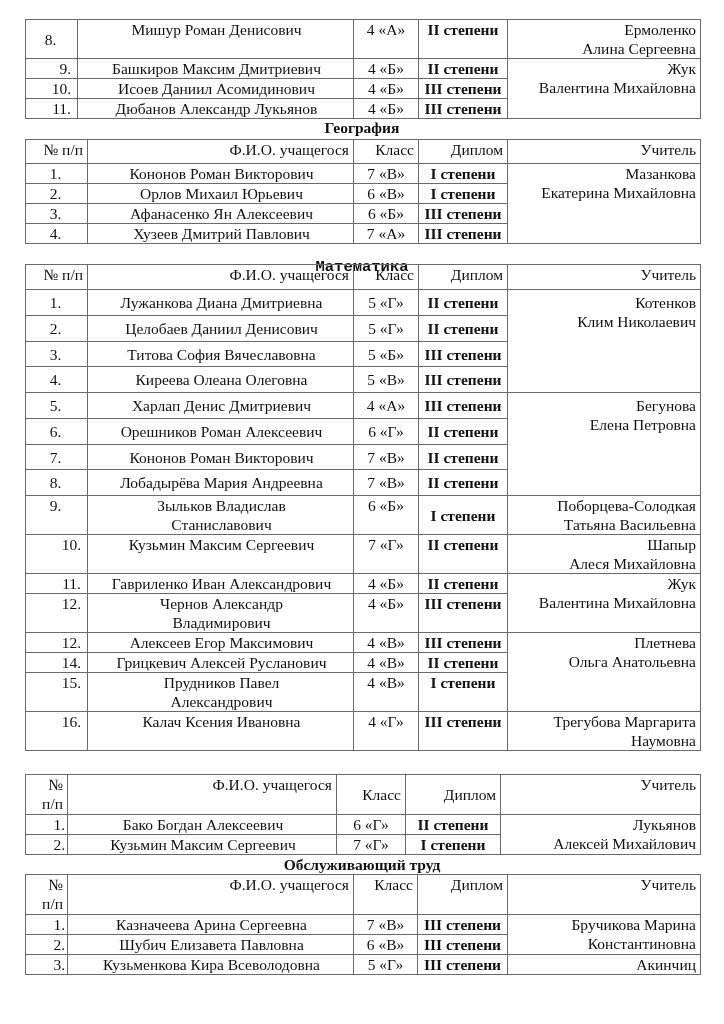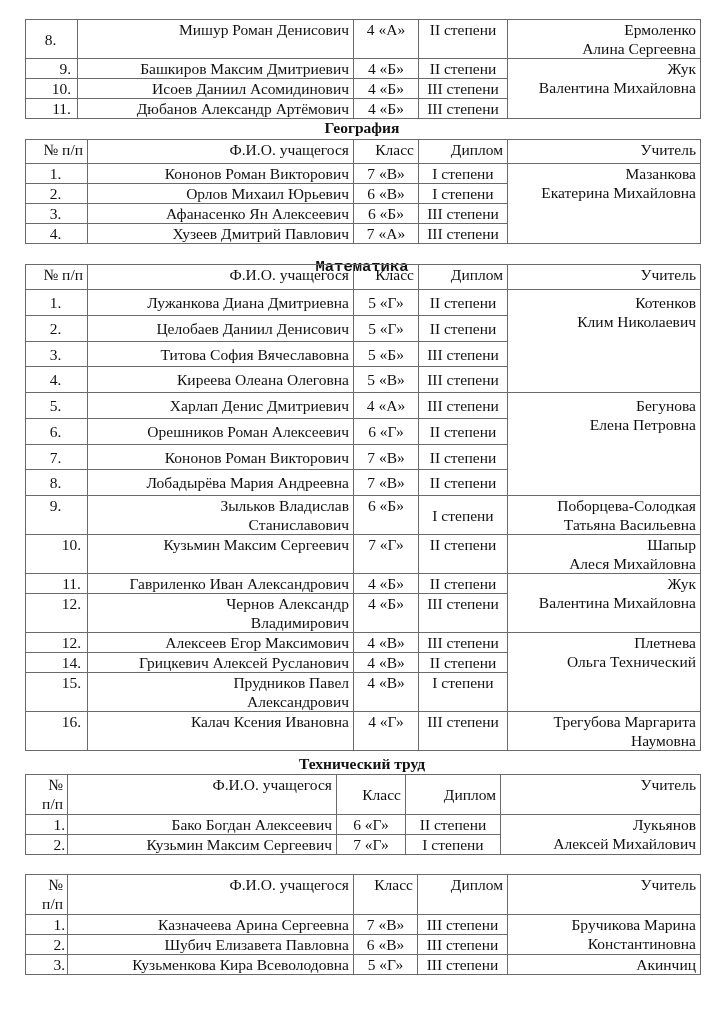--- a/index.html
+++ b/index.html
@@ -8,23 +8,23 @@
   .page { position: absolute; left: 0; top: 0; width: 724px; height: 1024px; }
   .section-title { position: absolute; left: 0; width: 724px; text-align: center;
                    font-weight: bold; font-size: 15.5px; line-height: 18px; }
   table { position: absolute; border-collapse: collapse; table-layout: fixed; }
   td, th { border: 1.2px solid #6a6a6a; font-size: 15.5px; line-height: 19px;
            padding: 0 4px; vertical-align: top; font-weight: normal; }
   th { text-align: right; }
   td.num { text-align: right; padding-right: 6px; }
   td.num.c { text-align: center; }
   td.cls { text-align: center; }
-  td.dip { text-align: center; }
+  td.dip { text-align: center; font-weight: bold; }
   td.tch { text-align: right; }
-  td.name { text-align: right; padding-left: 6px; }
+  td.name { text-align: center; padding-left: 6px; }
   td.vm { vertical-align: middle; }
 </style>
 </head>
 <body>
 
 <div class="page">
 
   <table style="left:25px; top:19px; width:675px;">
     <colgroup>
         <col style="width:52px">
@@ -49,21 +49,21 @@
       <td class="tch" rowspan="3"><span>Жук</span><br><span>Валентина Михайловна</span></td>
     </tr>
     <tr style="height:19px">
       <td class="num">10.</td>
       <td class="name">Исоев Даниил Асомидинович</td>
       <td class="cls">4 «Б»</td>
       <td class="dip">III степени</td>
     </tr>
     <tr style="height:19px">
       <td class="num">11.</td>
-      <td class="name">Дюбанов Александр Артёмович</td>
+      <td class="name">Дюбанов Александр Лукьянов</td>
       <td class="cls">4 «Б»</td>
       <td class="dip">III степени</td>
     </tr>
   </tbody>
     </table>
 
   <div class="section-title" style="top:119px;">География</div>
   <table style="left:25px; top:139px; width:675px;">
     <colgroup>
         <col style="width:62px">
@@ -206,21 +206,21 @@
       <td class="name"><span>Чернов Александр</span><br><span>Владимирович</span></td>
       <td class="cls">4 «Б»</td>
       <td class="dip">III степени</td>
     </tr>
 
     <tr style="height:19px">
       <td class="num">12.</td>
       <td class="name">Алексеев Егор Максимович</td>
       <td class="cls">4 «В»</td>
       <td class="dip">III степени</td>
-      <td class="tch" rowspan="3"><span>Плетнева</span><br><span>Ольга Технический</span></td>
+      <td class="tch" rowspan="3"><span>Плетнева</span><br><span>Ольга Анатольевна</span></td>
     </tr>
     <tr style="height:19px">
       <td class="num">14.</td>
       <td class="name">Грицкевич Алексей Русланович</td>
       <td class="cls">4 «В»</td>
       <td class="dip">II степени</td>
     </tr>
     <tr style="height:39px">
       <td class="num">15.</td>
       <td class="name"><span>Прудников Павел</span><br><span>Александрович</span></td>
@@ -231,21 +231,20 @@
     <tr style="height:39px">
       <td class="num">16.</td>
       <td class="name">Калач Ксения Ивановна</td>
       <td class="cls">4 «Г»</td>
       <td class="dip">III степени</td>
       <td class="tch"><span>Трегубова Маргарита</span><br><span>Наумовна</span></td>
     </tr>
   </tbody>
     </table>
 
-  <div class="section-title" style="top:755px;">Технический труд</div>
   <table style="left:25px; top:774px; width:675px;">
     <colgroup>
         <col style="width:42px">
         <col style="width:269px">
         <col style="width:69px">
         <col style="width:95px">
         <col style="width:200px">
       </colgroup>
     <tbody>
         <tr style="height:40px">
@@ -264,20 +263,21 @@
     </tr>
     <tr style="height:19px">
       <td class="num" style="padding-right:2px">2.</td>
       <td class="name">Кузьмин Максим Сергеевич</td>
       <td class="cls">7 «Г»</td>
       <td class="dip">I степени</td>
     </tr>
   </tbody>
     </table>
 
+  <div class="section-title" style="top:856px;">Обслуживающий труд</div>
   <table style="left:25px; top:874px; width:675px;">
     <colgroup>
         <col style="width:42px">
         <col style="width:286px">
         <col style="width:64px">
         <col style="width:90px">
         <col style="width:193px">
       </colgroup>
     <tbody>
         <tr style="height:40px">

